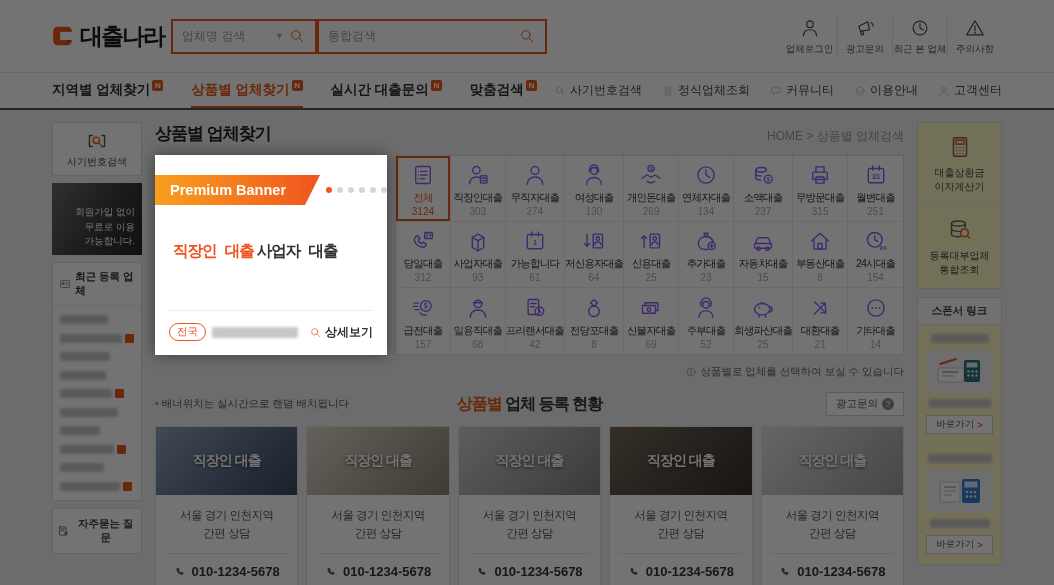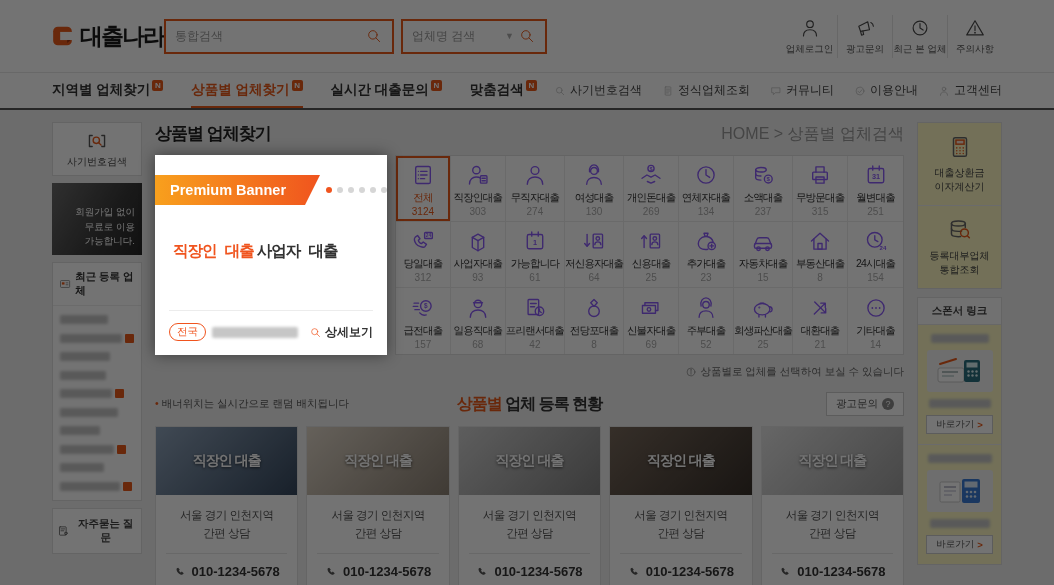--- a/index.html
+++ b/index.html
@@ -52,21 +52,21 @@
   .recent-list { list-style:none; padding:9px 7px; display:flex; flex-direction:column; gap:9.5px; }
   .recent-list li { display:flex; align-items:center; gap:3px; cursor:pointer; }
   .mbar { height:9px; background:#c6c6c6; border-radius:2px; filter:blur(1.6px); }
   .mbadge { width:9px; height:9px; background:#e8591a; border-radius:1px; filter:blur(.6px); flex:none; }
   .faqbox { padding:8px 4px; font-size:10.5px; font-weight:bold; color:#444; text-align:center; cursor:pointer; display:flex; align-items:center; justify-content:center; gap:4px; }
 
   
   .main { flex:1; min-width:0; }
   .title-row { display:flex; justify-content:space-between; align-items:flex-end; margin-bottom:10px; }
   .title-row h1 { font-size:17px; font-weight:bold; color:#222; letter-spacing:-1px; }
-  .crumb { font-size:16px; color:#999; }
+  .crumb { font-size:12px; color:#999; }
   .hero-row { display:flex; gap:8px; }
 
   
   .pbanner { width:232px; height:200px; background:#fff; position:relative; z-index:60; flex:none; box-shadow:0 0 14px rgba(0,0,0,.45); cursor:pointer; }
   .ribbon-row { display:flex; align-items:center; margin-top:20px; }
   .ribbon { width:182px; height:30px; line-height:30px; color:#fff; font-weight:bold; font-size:14.5px; padding-left:15px; background:linear-gradient(90deg,#f8a01d,#f0541e); clip-path:polygon(0 0,100% 0,calc(100% - 15px) 100%,0 100%); }
   .dots { display:flex; gap:5px; margin-left:6px; }
   .dot { width:6px; height:6px; border-radius:50%; background:#d6d6d6; cursor:pointer; }
   .dot.active { background:#f0541e; }
   .pb-title { margin-top:36px; padding:0 18px; font-size:15.5px; font-weight:bold; color:#333; letter-spacing:-1px;font-family:Liberation Mono, monospace; }
@@ -141,33 +141,33 @@
       <a class="logo">
         <span class="logo-mark ic">
           <svg viewBox="0 0 36 36">
               <rect x="2" y="2" width="32" height="32" rx="8" fill="#e8591a"></rect>
               <rect x="14" y="11" width="22" height="14" fill="#fff"></rect>
               <path d="M26 25h6l-6 5z" fill="#9a3412"></path>
             </svg>
         </span>
         <span class="logo-text">대출나라</span>
       </a>
-      <div class="search-box main-search">
-        <input placeholder="통합검색" style="">
-        <span class="ic s18" style="color:#e8591a" id="searchIcon1">
+      <div class="search-box company-search">
+        <input placeholder="업체명 검색" style="">
+        <span class="chev">▼</span>
+        <span class="ic s18" style="color:#e8591a" id="searchIcon2">
             <svg viewBox="0 0 32 32" fill="none" stroke="currentColor" stroke-width="1.7" stroke-linecap="round" stroke-linejoin="round">
               <circle cx="14" cy="14" r="7.5"></circle>
               <line x1="19.5" y1="19.5" x2="26" y2="26"></line>
             </svg>
           </span>
       </div>
-      <div class="search-box company-search">
-        <input placeholder="업체명 검색" style="">
-        <span class="chev">▼</span>
-        <span class="ic s18" style="color:#e8591a" id="searchIcon2">
+      <div class="search-box main-search">
+        <input placeholder="통합검색" style="">
+        <span class="ic s18" style="color:#e8591a" id="searchIcon1">
             <svg viewBox="0 0 32 32" fill="none" stroke="currentColor" stroke-width="1.7" stroke-linecap="round" stroke-linejoin="round">
               <circle cx="14" cy="14" r="7.5"></circle>
               <line x1="19.5" y1="19.5" x2="26" y2="26"></line>
             </svg>
           </span>
       </div>
       <div class="quick-links" id="quickLinks">
           <div class="qlink">
             <span class="ic s22">
               <svg viewBox="0 0 32 32" fill="none" stroke="currentColor" stroke-width="1.7" stroke-linecap="round" stroke-linejoin="round">

